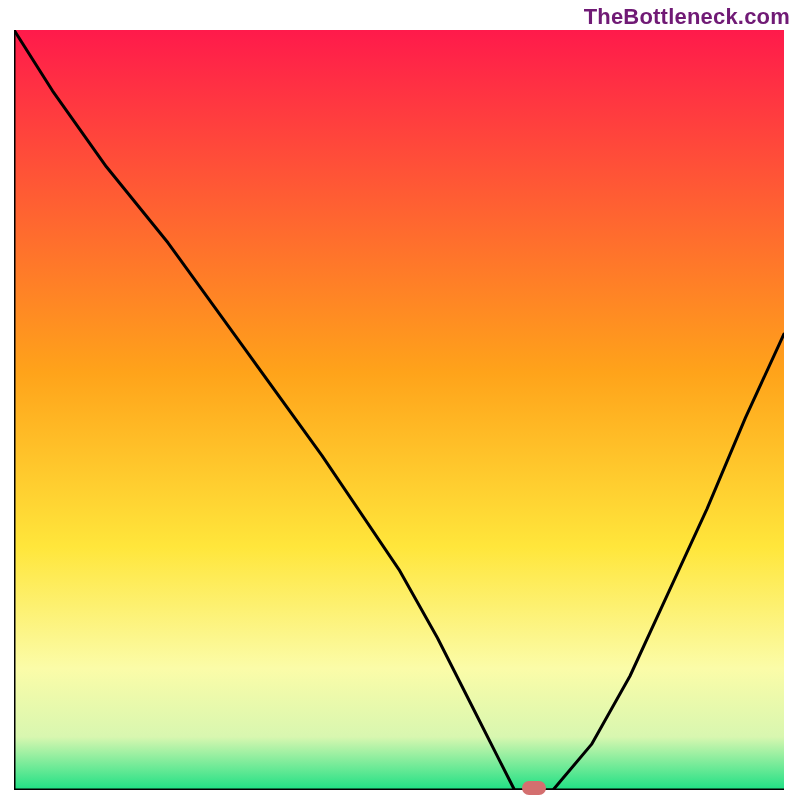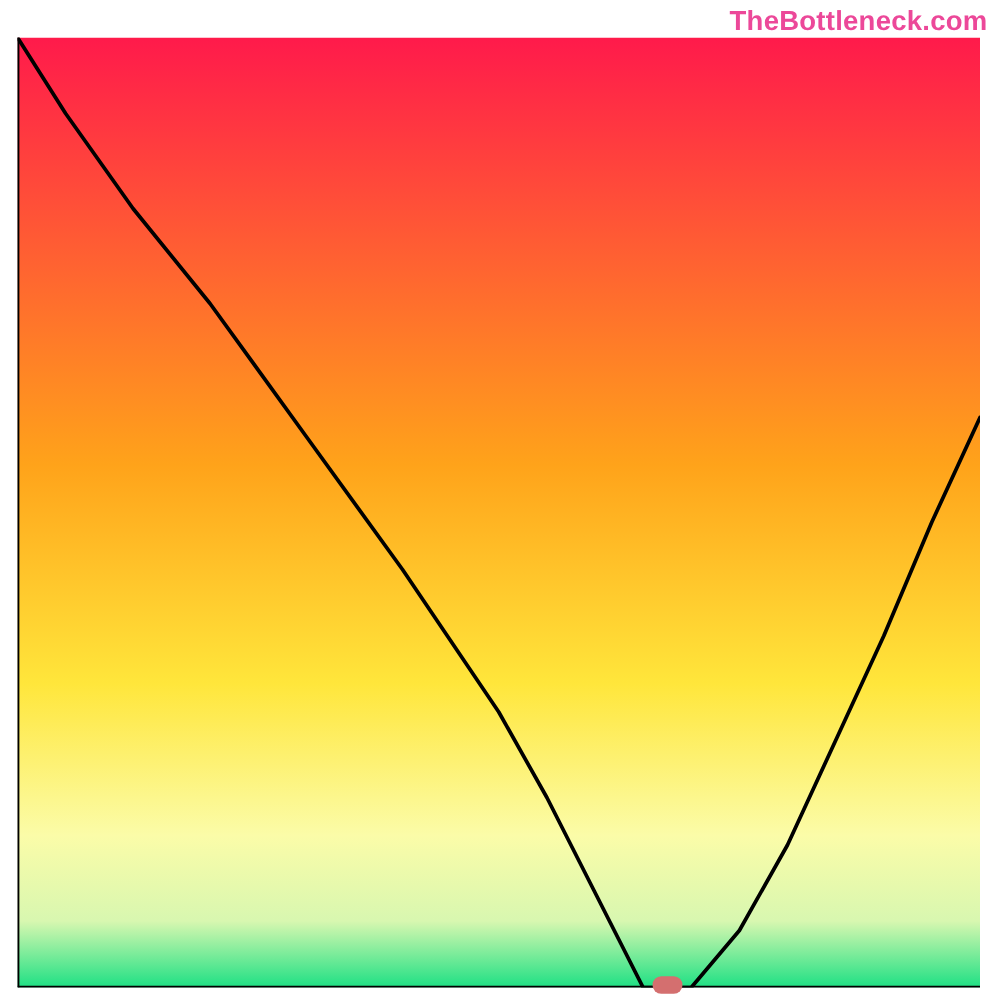--- a/index.html
+++ b/index.html
@@ -14,21 +14,21 @@
     position: relative;
     width: 800px;
     height: 800px;
   }
   .watermark {
     position: absolute;
     top: 4px;
     right: 10px;
     font-size: 22px;
     font-weight: 600;
-    color: #ec4899;
+    color: #701a75;
     letter-spacing: 0.2px;
   }
   .plot {
     position: absolute;
     left: 14px;
     top: 30px;
     width: 770px;
     height: 760px;
   }
   .plot svg {

